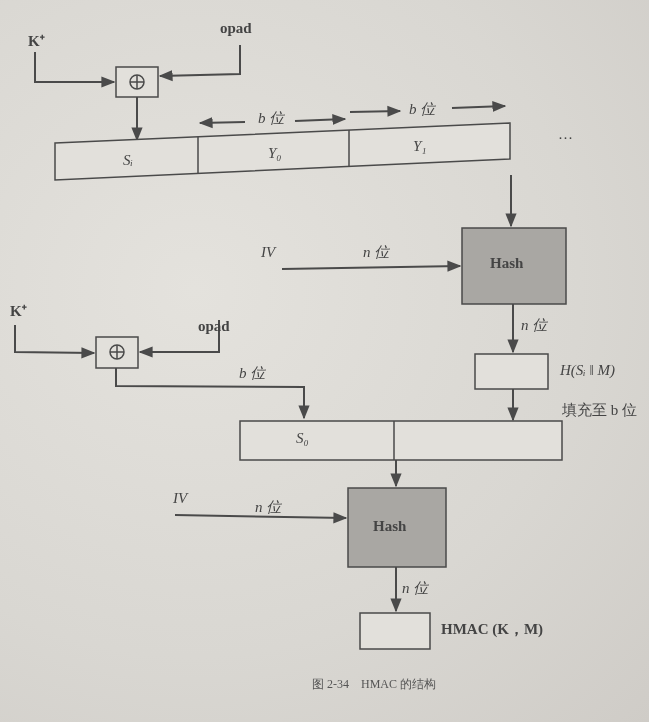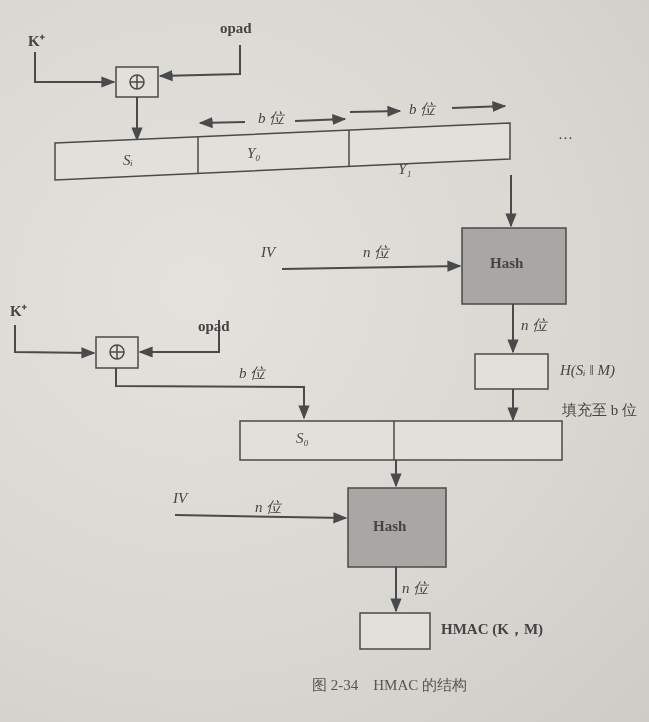--- a/index.html
+++ b/index.html
@@ -4,21 +4,21 @@
 <style>
   html, body { margin:0; padding:0; }
   body { width:649px; height:722px; background:#dcdad5; overflow:hidden; position:relative;
          font-family:"Liberation Serif", serif; }
   .page { position:absolute; left:0; top:0; width:649px; height:722px;
           background: radial-gradient(ellipse at 30% 40%, #e4e2dd 0%, #d9d7d2 60%, #cfccc7 100%); }
   svg { position:absolute; left:0; top:0; }
   .lbl { position:absolute; color:#444; font-size:15px; white-space:nowrap; }
   .bold { font-weight:bold; }
   .ital { font-style:italic; }
-  .cap { position:absolute; color:#555; font-size:15px; white-space:nowrap; }
+  .cap { position:absolute; color:#555; font-size:12px; white-space:nowrap; }
 </style>
 </head>
 <body>
 
 <div class="page"></div>
 
 <svg width="649" height="722" viewBox="0 0 649 722">
   <defs>
     <marker id="ah" viewBox="0 0 10 10" refX="9" refY="5" markerWidth="7" markerHeight="7" orient="auto-start-reverse">
       <path d="M0,1 L10,5 L0,9 z" fill="#4a4a4a"></path>
@@ -79,22 +79,22 @@
   <rect x="348" y="488" width="98" height="79" fill="#a9a7a3" stroke="#4a4a4a" stroke-width="1.5"></rect>
 
   <rect x="360" y="613" width="70" height="36" fill="#e2e0db" stroke="#4a4a4a" stroke-width="1.5"></rect>
 </svg>
 
 <div class="lbl bold" style="left:28px;top:30px;">K⁺</div>
 <div class="lbl bold" style="left:220px;top:20px;">opad</div>
 <div class="lbl ital" style="left:258px;top:109px;">b 位</div>
 <div class="lbl ital" style="left:409px;top:100px;">b 位</div>
 <div class="lbl ital" style="left:123px;top:152px;text-align:center;">Sᵢ</div>
-<div class="lbl ital" style="left:247px;top:145px;">Y₀</div>
-<div class="lbl ital" style="left:398px;top:138px;margin-top:23px;">Y₁</div>
+<div class="lbl ital" style="left:268px;top:145px;">Y₀</div>
+<div class="lbl ital" style="left:413px;top:138px;">Y₁</div>
 <div class="lbl" style="left:558px;top:130px;">···</div>
 <div class="lbl ital" style="left:261px;top:244px;">IV</div>
 <div class="lbl ital" style="left:363px;top:243px;">n 位</div>
 <div class="lbl bold" style="left:490px;top:255px;">Hash</div>
 <div class="lbl ital" style="left:521px;top:316px;">n 位</div>
 <div class="lbl ital" style="left:560px;top:362px;font-style:italic;">H(Sᵢ ‖ M)</div>
 <div class="lbl" style="left:530px;top:401px;margin-left:32px;">填充至 b 位</div>
 
 <div class="lbl bold" style="left:10px;top:300px;">K⁺</div>
 <div class="lbl bold" style="left:198px;top:298px;margin-top:20px;">opad</div>

